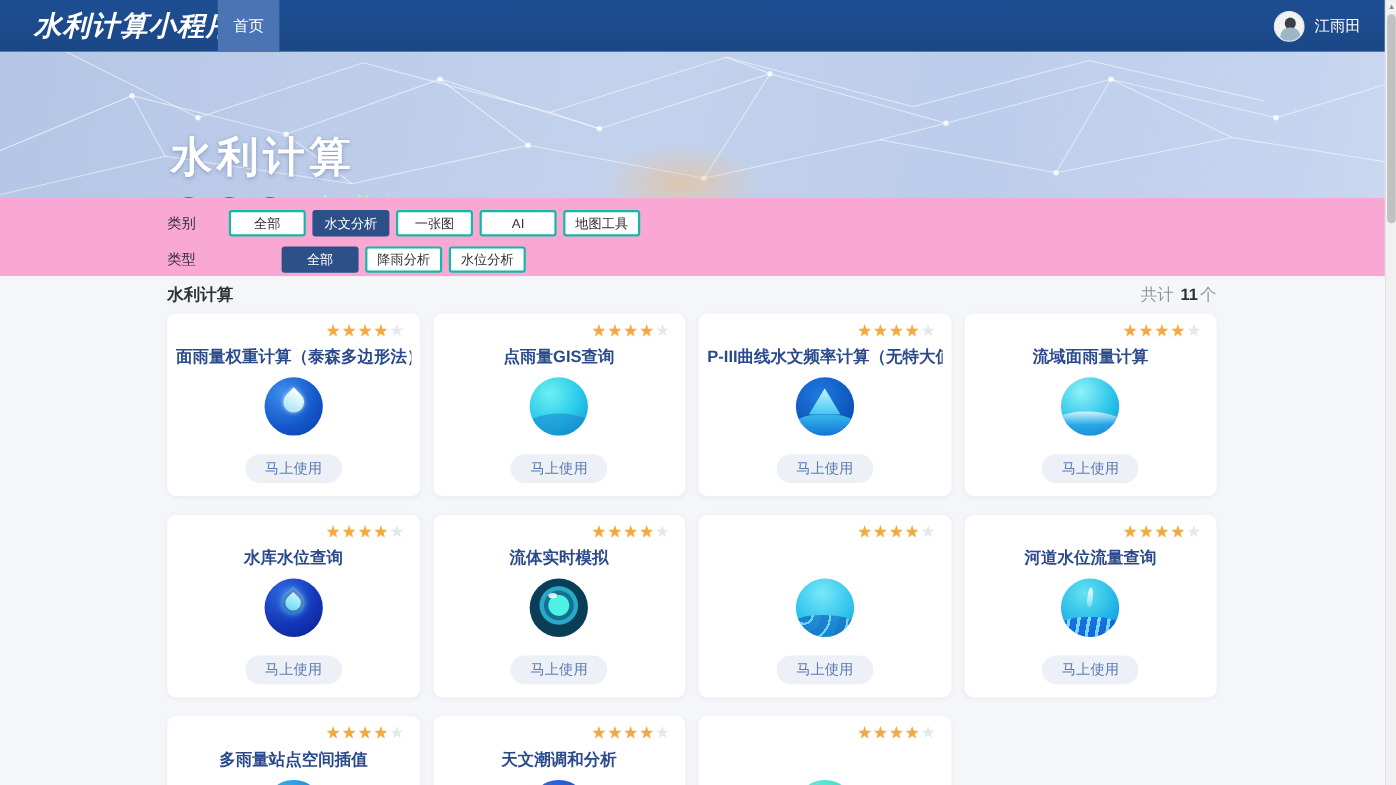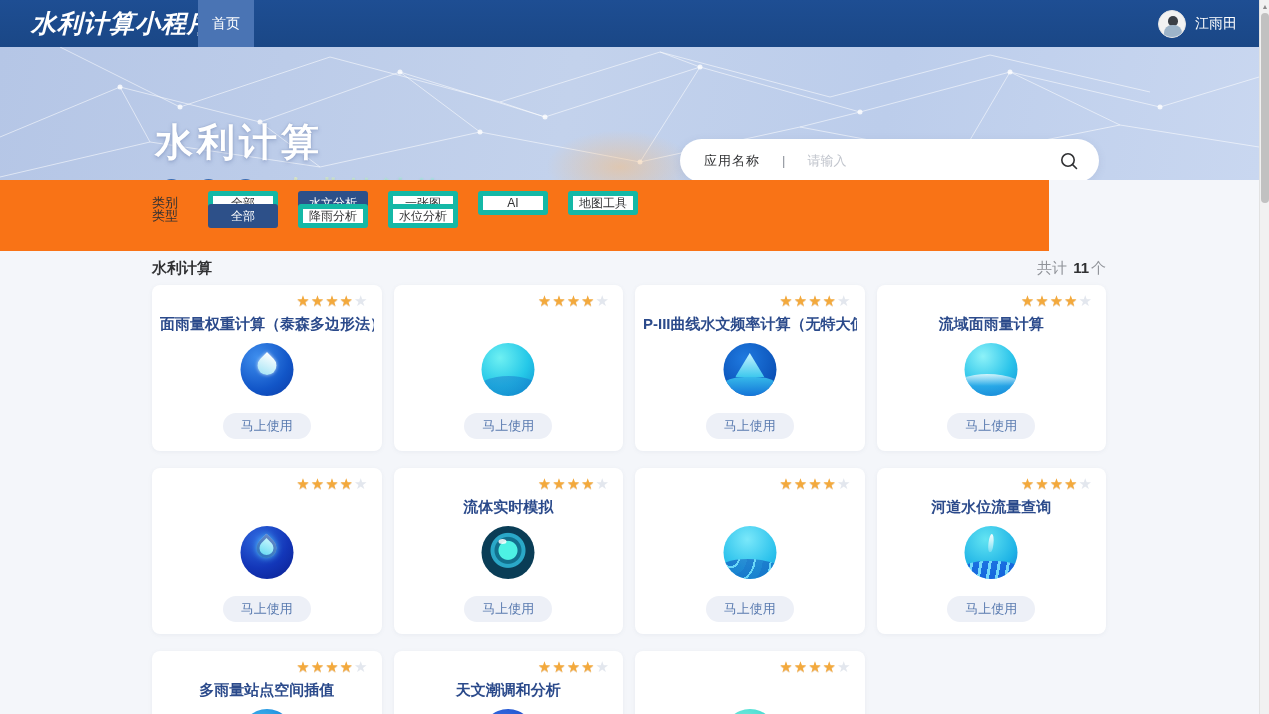--- a/index.html
+++ b/index.html
@@ -32,26 +32,26 @@
 
   
   .search-pill { position: absolute; left: 680px; top: 92px; width: 419px; height: 43px; background: #fff; border-radius: 22px; display: flex; align-items: center; padding: 0 20px 0 24px; box-shadow: 0 2px 8px rgba(80,100,140,0.12); }
   .search-label { font-size: 13px; color: #303133; letter-spacing: 1px; }
   .search-sep { margin: 0 22px; color: #8a8f99; font-size: 13px; }
   .search-input { flex: 1; border: none; outline: none; font-size: 13px; color: #303133; background: transparent; }
   .search-input::placeholder { color: #c0c4cc; }
   .search-icon { width: 20px; height: 20px; cursor: pointer; flex-shrink: 0; }
 
   
-  .filter-panel { position: absolute; top: 180px; left: 0; width: 1049px; height: 71px; background: #f97316; }
+  .filter-panel { position: absolute; top: 180px; left: 0; width: 1259px; height: 71px; background: #f9a8d4; }
   .filter-row { position: absolute; left: 152px; display: flex; align-items: center; }
   .filter-row.row-0 { top: 11px; }
-  .filter-row.row-1 { top: 24px; }
+  .filter-row.row-1 { top: 44px; gap: 48px; }
   .filter-label { width: 56px; font-size: 13px; color: #303133; }
-  .chip { width: 70px; height: 24px; margin-right: 20px; border: 5px solid #14b8a6; border-radius: 3px; background: #fff; font-size: 12px; color: #303133; display: flex; align-items: center; justify-content: center; cursor: pointer; }
+  .chip { width: 70px; height: 24px; margin-right: 6px; border: 2px solid #14b8a6; border-radius: 3px; background: #fff; font-size: 12px; color: #303133; display: flex; align-items: center; justify-content: center; cursor: pointer; }
   .chip.selected { background: #2d5089; border-color: #2d5089; color: #fff; }
 
   
   .main { position: absolute; top: 251px; left: 152px; width: 954px; }
   .section-head { height: 34px; display: flex; align-items: center; }
   .section-title { font-size: 15px; font-weight: bold; color: #303133; }
   .section-count { margin-left: auto; font-size: 15px; color: #909399; }
   .section-count b { color: #303133; font-weight: bold; margin: 0 2px; }
   .grid { display: grid; grid-template-columns: repeat(4, 1fr); gap: 17px 12px; }
   .card { background: #fff; border-radius: 8px; height: 166px; box-shadow: 0 1px 4px rgba(100,110,140,0.08); position: relative; }
@@ -142,29 +142,20 @@
     </svg>
     <svg class="smiley" viewBox="0 0 28 28" style="transform:rotate(180deg)">
       <circle cx="14" cy="14" r="12" fill="none" stroke="#3b6cb0" stroke-width="1.8"></circle>
       <circle cx="9.5" cy="11" r="1.8" fill="#3b6cb0"></circle>
         <circle cx="18.5" cy="11" r="1.8" fill="#3b6cb0"></circle>
       <path d="M8 17 Q14 22 20 17" fill="none" stroke="#3b6cb0" stroke-width="1.8" stroke-linecap="round"></path>
     </svg>
     <div class="hero-subtitle">专业性计算</div>
   </div>
 
-  <div class="search-pill">
-    <span class="search-label">应用名称</span>
-    <span class="search-sep">|</span>
-    <input class="search-input" type="text" placeholder="请输入" style="">
-    <svg class="search-icon" viewBox="0 0 20 20">
-      <circle cx="9" cy="9" r="6.2" fill="none" stroke="#303133" stroke-width="1.6"></circle>
-      <line x1="13.6" y1="13.6" x2="17.5" y2="17.5" stroke="#303133" stroke-width="1.6" stroke-linecap="round"></line>
-    </svg>
-  </div>
 </div>
 
 <div class="filter-panel">
   <div class="filter-row row-0">
     <span class="filter-label">类别</span>
     <span class="chips" style="display:flex">
         <button class="chip">全部</button>
         <button class="chip selected">水文分析</button>
         <button class="chip">一张图</button>
         <button class="chip">AI</button>
@@ -194,20 +185,21 @@
     <div class="stars"><span class="on">★</span><span class="on">★</span><span class="on">★</span><span class="on">★</span><span class="off">★</span></div>
     <div class="card-title">面雨量权重计算（泰森多边形法）</div>
     <div class="app-icon icon-drop-blue">
           <div class="glyph"></div>
         </div>
     <button class="use-btn">马上使用</button>
   </div>
 
   <div class="card">
     <div class="stars"><span class="on">★</span><span class="on">★</span><span class="on">★</span><span class="on">★</span><span class="off">★</span></div>
+    <div class="card-title">点雨量GIS查询</div>
     <div class="app-icon icon-sphere-cyan">
           <div class="glyph"></div>
         </div>
     <button class="use-btn">马上使用</button>
   </div>
 
   <div class="card">
     <div class="stars"><span class="on">★</span><span class="on">★</span><span class="on">★</span><span class="on">★</span><span class="off">★</span></div>
     <div class="card-title">P-III曲线水文频率计算（无特大值）</div>
     <div class="app-icon icon-peak-blue">
@@ -220,20 +212,21 @@
     <div class="stars"><span class="on">★</span><span class="on">★</span><span class="on">★</span><span class="on">★</span><span class="off">★</span></div>
     <div class="card-title">流域面雨量计算</div>
     <div class="app-icon icon-wave-cyan">
           <div class="glyph"></div>
         </div>
     <button class="use-btn">马上使用</button>
   </div>
 
   <div class="card">
     <div class="stars"><span class="on">★</span><span class="on">★</span><span class="on">★</span><span class="on">★</span><span class="off">★</span></div>
+    <div class="card-title">水库水位查询</div>
     <div class="app-icon icon-drop-navy">
           <div class="glyph"></div>
         </div>
     <button class="use-btn">马上使用</button>
   </div>
 
   <div class="card">
     <div class="stars"><span class="on">★</span><span class="on">★</span><span class="on">★</span><span class="on">★</span><span class="off">★</span></div>
     <div class="card-title">流体实时模拟</div>
     <div class="app-icon icon-rings-teal">

